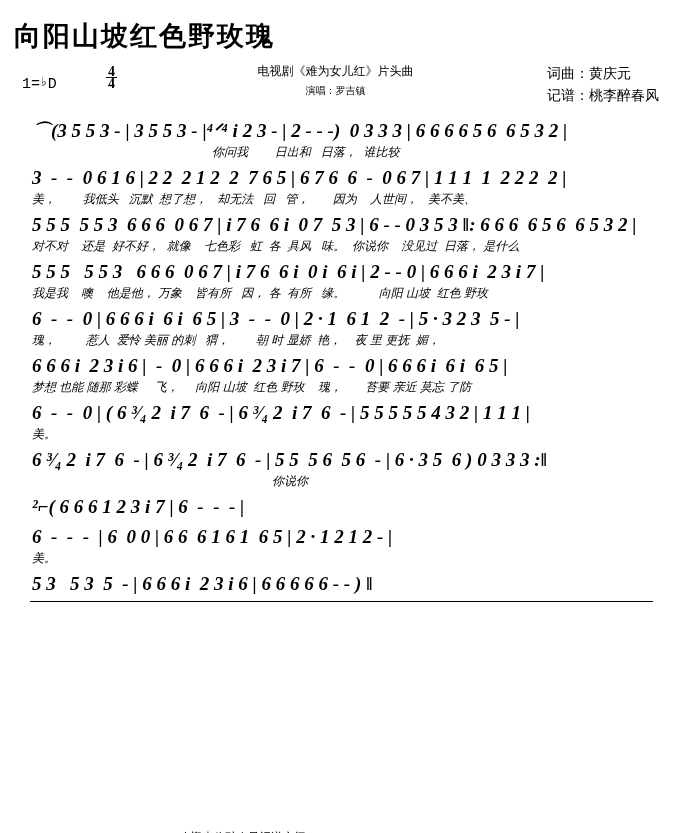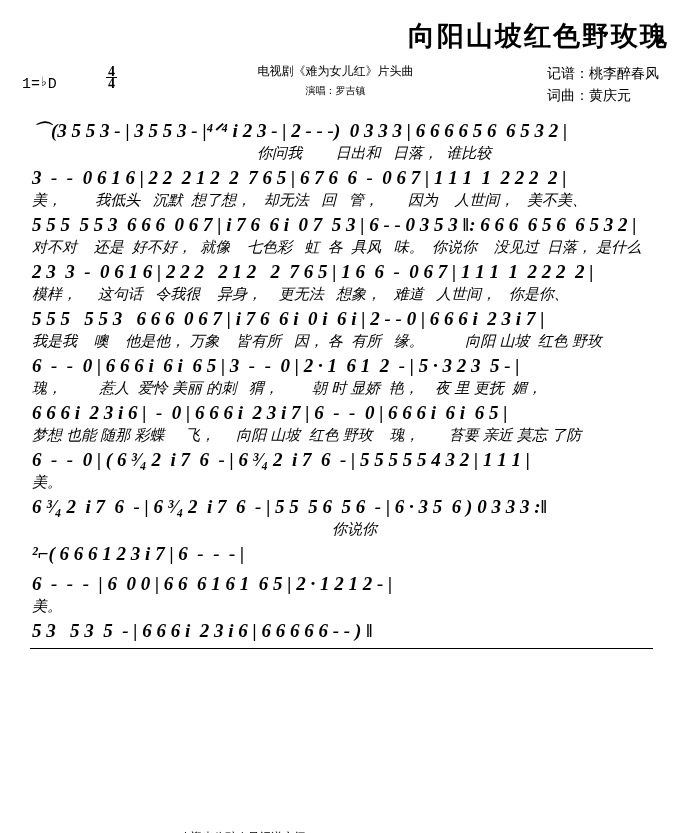--- a/index.html
+++ b/index.html
@@ -11,21 +11,21 @@
     position:relative;
     overflow:hidden;
   }
   .sheet{
     position:relative;
     width:683px;height:833px;
     box-sizing:border-box;
     padding:0 14px;
   }
   .title{
-    text-align:right;
+    text-align:left;
     font-family:"Liberation Serif", serif;
     font-weight:bold;
     font-size:27px;
     letter-spacing:2px;
     margin-top:18px;
   }
   .head-row{
     position:relative;
     height:56px;
     margin-top:6px;
@@ -75,21 +75,21 @@
   .notes{
     font-family:"Liberation Serif", serif;
     font-size:19px;
     font-weight:bold;
     letter-spacing:0px;
     white-space:pre;
     line-height:26px;
     padding-left:18px;
   }
   .lyrics{
-    font-size:15px;
+    font-size:12px;
     white-space:pre;
     line-height:17px;
     padding-left:18px;
     letter-spacing:0px;
   }
   .footer{
     position:absolute;
     left:0;right:0;bottom:6px;
     text-align:center;
     font-size:11.5px;
@@ -112,41 +112,37 @@
     </div>
     <div class="meter">
       <span class="num">4</span>
       <span>4</span>
     </div>
     <div class="centre-credits">
       <div class="l1">电视剧《难为女儿红》片头曲</div>
       <div class="l2">演唱：罗吉镇</div>
     </div>
     <div class="right-credits">
+      <div>词曲：黄庆元</div>
       <div>记谱：桃李醉春风</div>
-      <div>词曲：黄庆元</div>
     </div>
   </div>
 
   <div class="score">
     <div class="line">
       <div class="notes">⌒(3 5 5 3 - | 3 5 5 3 - |⁴ᐟ⁴ i 2 3 - | 2 - - -)  0 3 3 3 | 6 6 6 6 5 6  6 5 3 2 |</div>
       <div class="lyrics">                                                      你问我        日出和   日落，  谁比较</div>
     </div>
     <div class="line">
       <div class="notes">3  -  -  0 6 1 6 | 2 2  2 1 2  2  7 6 5 | 6 7 6  6  -  0 6 7 | 1 1 1  1  2 2 2  2 |</div>
       <div class="lyrics">美，        我低头   沉默  想了想，   却无法   回   管，       因为    人世间，   美不美、</div>
     </div>
     <div class="line">
       <div class="notes">5 5 5  5 5 3  6 6 6  0 6 7 | i 7 6  6 i  0 7  5 3 | 6 - - 0 3 5 3 ‖: 6 6 6  6 5 6  6 5 3 2 |</div>
       <div class="lyrics">对不对    还是  好不好，  就像    七色彩   虹  各  具风   味。  你说你    没见过  日落， 是什么</div>
-    </div>
-    <div class="line">
-      <div class="notes">2 3  3  -  0 6 1 6 | 2 2 2   2 1 2   2  7 6 5 | 1 6  6  -  0 6 7 | 1 1 1  1  2 2 2  2 |</div>
-      <div class="lyrics">模样，     这句话   令我很    异身，    更无法   想象，   难道   人世间，   你是你、</div>
     </div>
     <div class="line">
       <div class="notes">5 5 5   5 5 3   6 6 6  0 6 7 | i 7 6  6 i  0 i  6 i | 2 - - 0 | 6 6 6 i  2 3 i 7 |</div>
       <div class="lyrics">我是我    噢    他是他， 万象    皆有所   因， 各  有所   缘。          向阳 山坡  红色 野玫</div>
     </div>
     <div class="line">
       <div class="notes">6  -  -  0 | 6 6 6 i  6 i  6 5 | 3  -  -  0 | 2 · 1  6 1  2  - | 5 · 3 2 3  5 - |</div>
       <div class="lyrics">瑰，         惹人  爱怜 美丽 的刺   猬，        朝 时 显娇  艳，    夜 里 更抚  媚，</div>
     </div>
     <div class="line">

